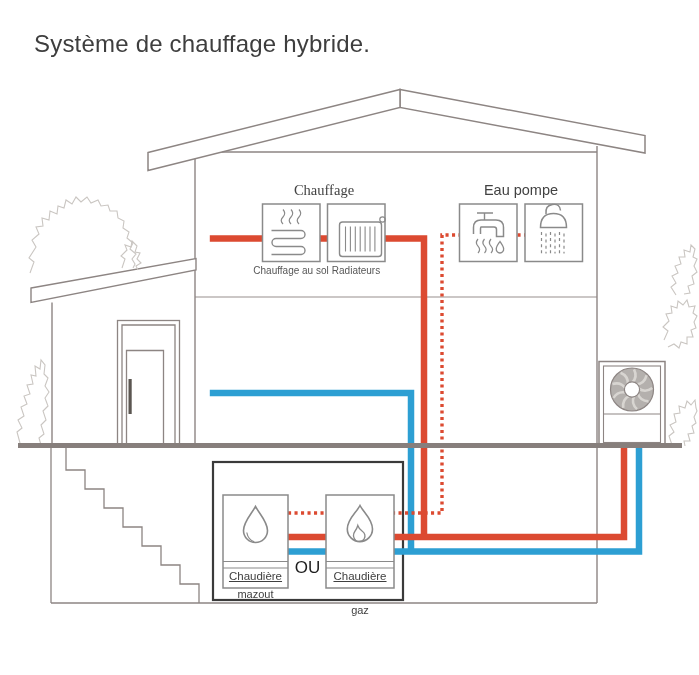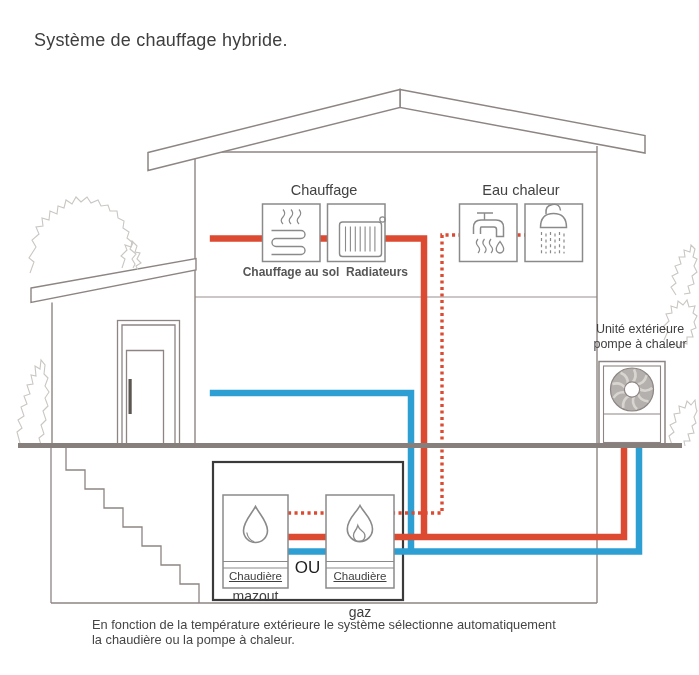--- a/index.html
+++ b/index.html
@@ -1,32 +1,32 @@
 <!DOCTYPE html>
 <html><head>
 <meta charset="utf-8">
 <style>
   html,body{margin:0;padding:0;background:#fff;}
   #stage{position:relative;width:699px;height:675px;background:#fff;overflow:hidden;
          font-family:"Liberation Sans",sans-serif;}
   #stage svg{position:absolute;left:0;top:0;}
   .lbl{position:absolute;color:#474747;}
-  .title{left:34px;top:30px;font-size:18px;color:#3e3e3e;letter-spacing:.2px;text-align:right;}
+  .title{left:34px;top:30px;font-size:24px;color:#3e3e3e;letter-spacing:.2px;text-align:right;}
   .sec{font-size:14.5px;color:#424242;text-align:center;width:100px;}
-  .sec.heat{left:274px;top:182px;}
+  .sec.heat{left:274px;top:182px;font-family:Liberation Serif, serif;}
   .sec.water{left:471px;top:182px;}
-  .small{font-size:12px;color:#565656;text-align:center;width:104px;font-weight:bold;}
+  .small{font-size:10px;color:#565656;text-align:center;width:104px;}
   .small.sol{left:239px;top:265px;}
-  .small.rad{left:304px;top:265px;text-align:right;}
+  .small.rad{left:304px;top:265px;}
   .hp{left:588px;top:322px;width:104px;font-size:12.5px;line-height:15px;
       text-align:center;white-space:pre-line;color:#3f3f3f;}
   .bname{font-size:11.5px;text-align:center;color:#3f3f3f;text-decoration:underline;}
   .bname.oil{left:223px;top:570px;width:65px;}
   .bname.gas{left:326px;top:570px;width:68px;}
-  .btype{font-size:14px;text-align:center;color:#3f3f3f;}
+  .btype{font-size:11px;text-align:center;color:#3f3f3f;}
   .btype.oil{left:223px;top:588px;width:65px;}
   .btype.gas{left:326px;top:588px;width:68px;margin-top:16px;}
   .ou{left:289px;top:558px;width:37px;font-size:17px;font-weight:400;
       text-align:center;color:#1e1e1e;}
   .caption{left:92px;top:618px;width:545px;font-size:12.8px;line-height:14.5px;
            white-space:pre-line;color:#454545;}
 </style>
 </head>
 <body>
 
@@ -177,26 +177,22 @@
     <line x1="326" y1="568" x2="394" y2="568" stroke="#8a8a8a" stroke-width="1.2"></line>
     <g stroke="#8a8a8a" fill="none">
       <path d="M360,505.5 C363.5,512.5 372.5,519 372.5,529 A12.6,12.6 0 0 1 347.3,529 C347.3,519 356.5,512.5 360,505.5 Z" stroke-width="1.6"></path>
       <path d="M356,541 Q351.5,536 354.8,531.5 Q357,528.5 357.8,525.5 Q359,529 362.3,531.3 Q366.3,534.2 364.3,538.6 Q362.6,541.8 358.9,541.4" stroke-width="1.3"></path>
     </g>
   </g>
 </svg>
 
 <div class="lbl title">Système de chauffage hybride.</div>
 <div class="lbl sec heat">Chauffage</div>
-<div class="lbl sec water">Eau chaleur</div>
+<div class="lbl sec water">Eau pompe</div>
 <div class="lbl small sol">Chauffage au sol</div>
 <div class="lbl small rad">Radiateurs</div>
-<div class="lbl hp">Unité extérieure
-pompe à chaleur</div>
 <div class="lbl bname oil">Chaudière</div>
 <div class="lbl btype oil">mazout</div>
 <div class="lbl bname gas">Chaudière</div>
 <div class="lbl btype gas">gaz</div>
 <div class="lbl ou">OU</div>
-<div class="lbl caption">En fonction de la température extérieure le système sélectionne automatiquement
-la chaudière ou la pompe à chaleur.</div>
 
 </div>
 
 </body></html>

